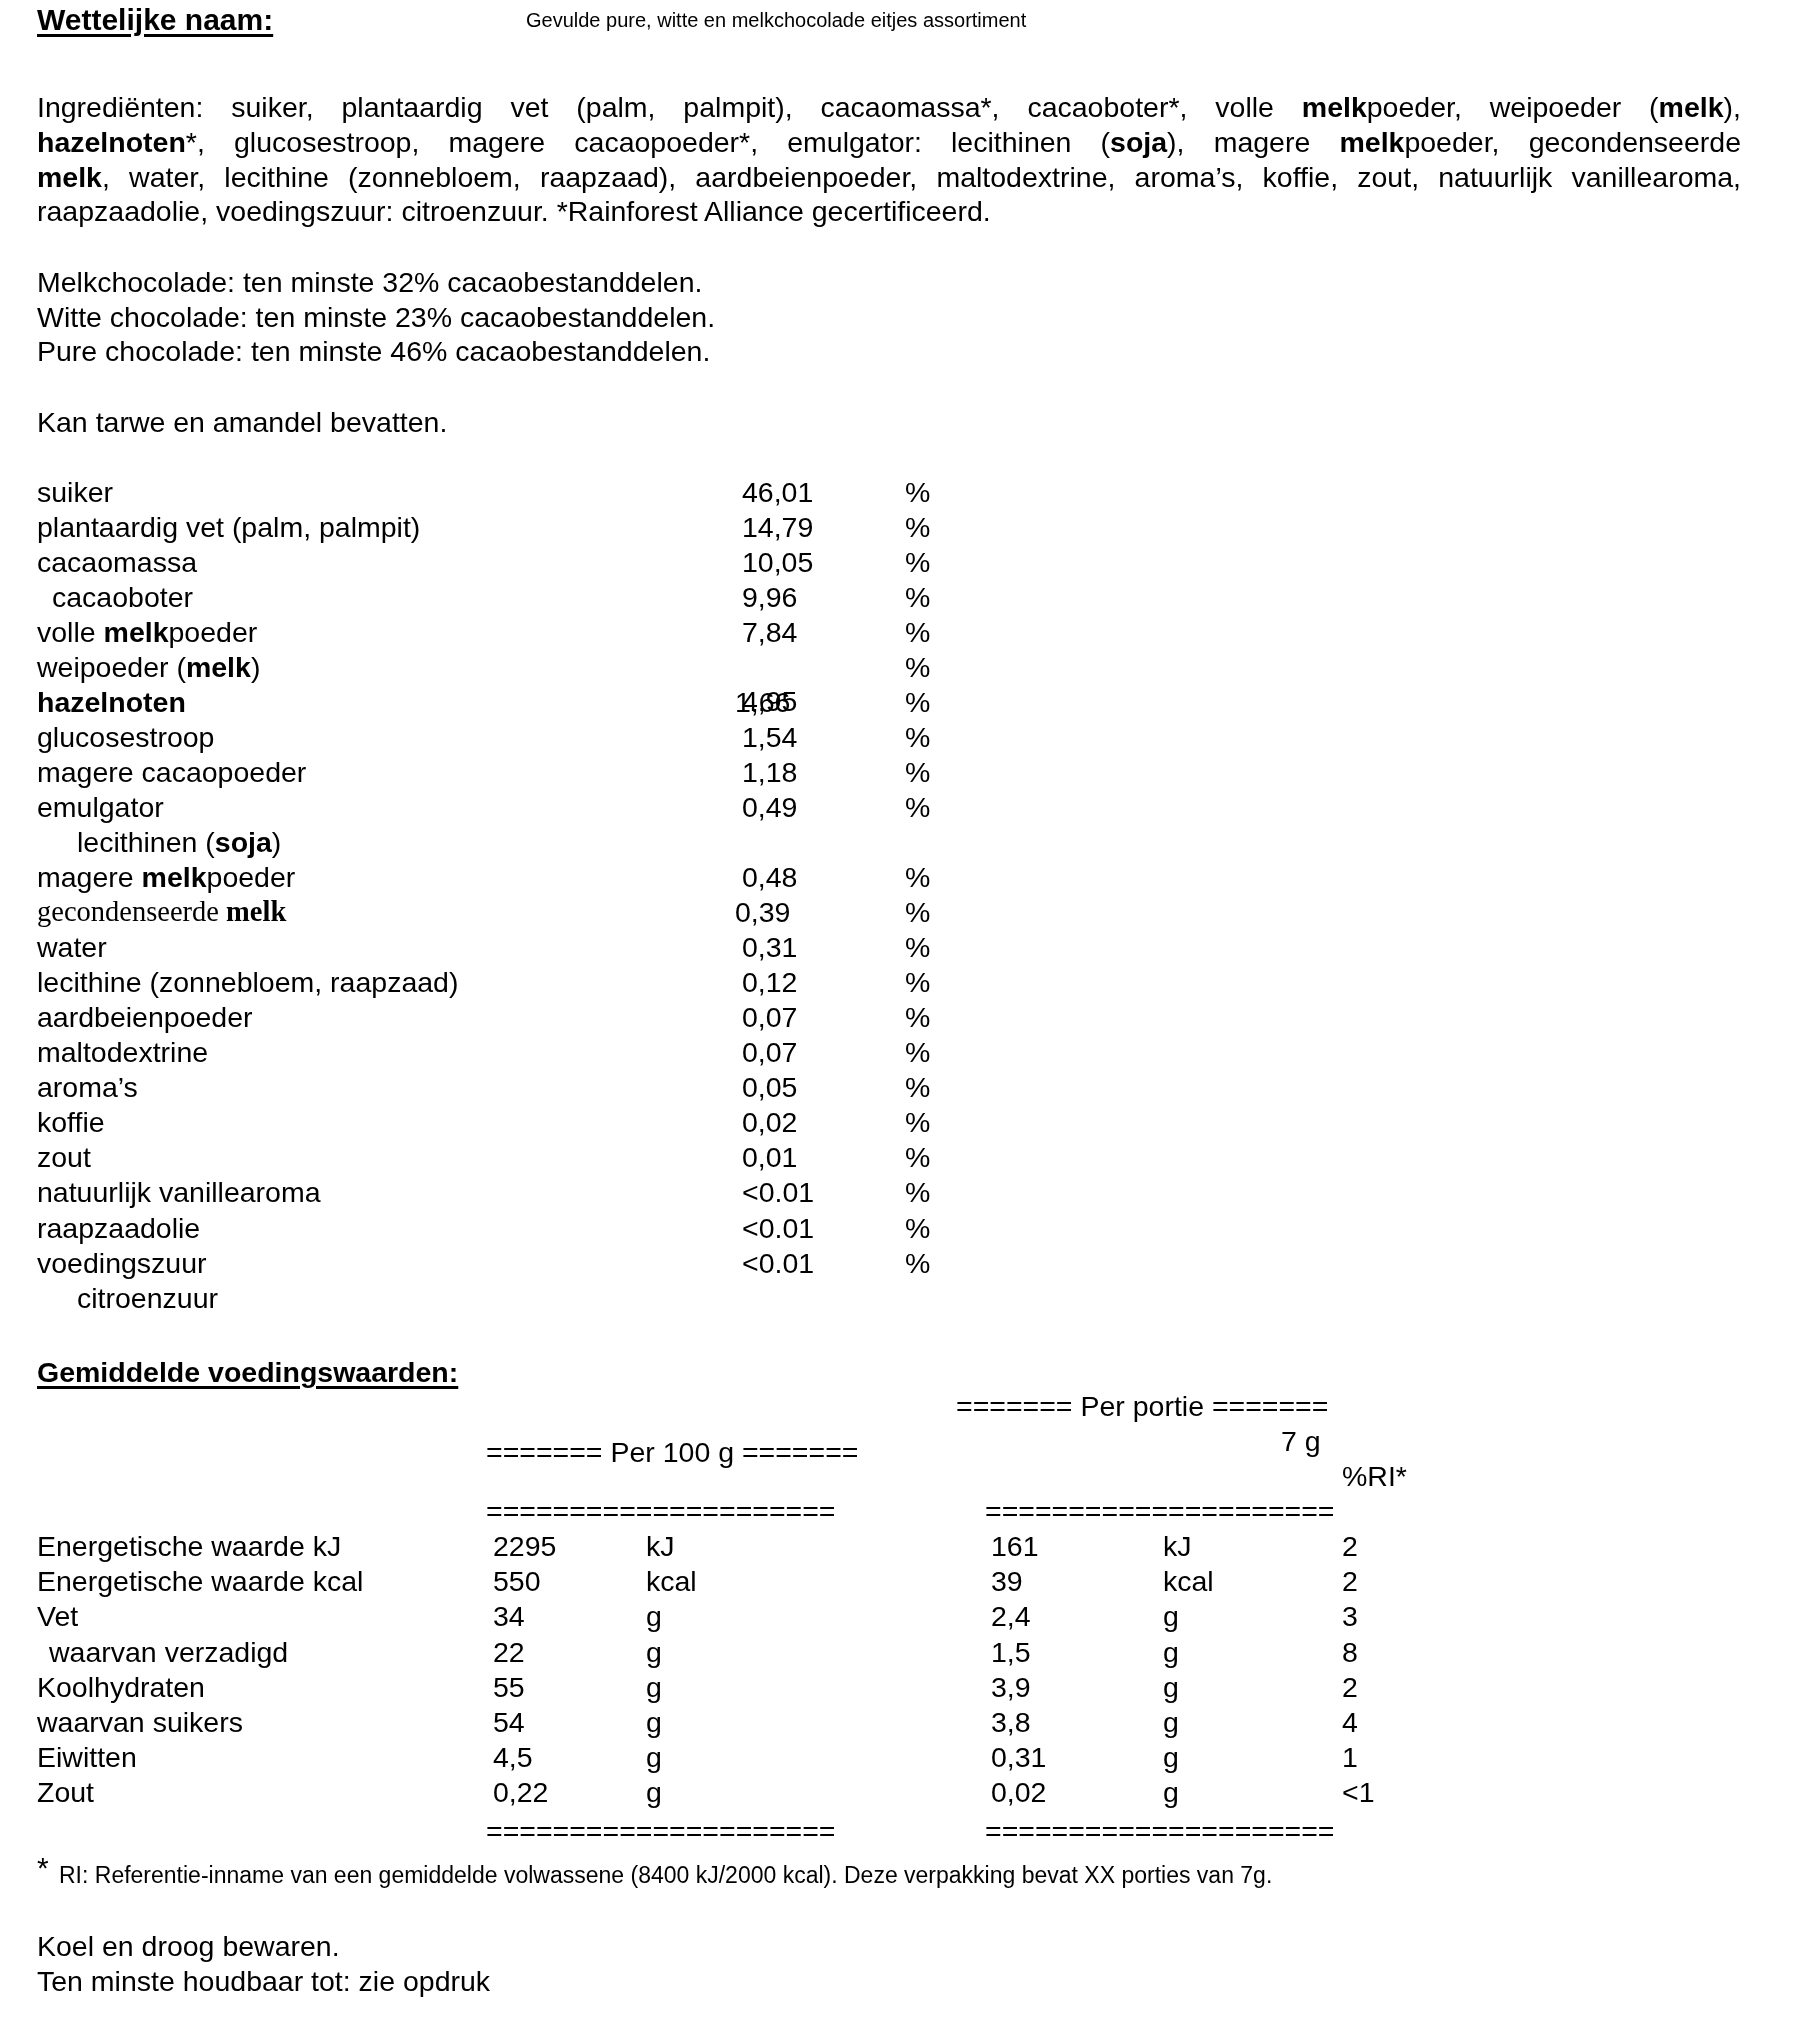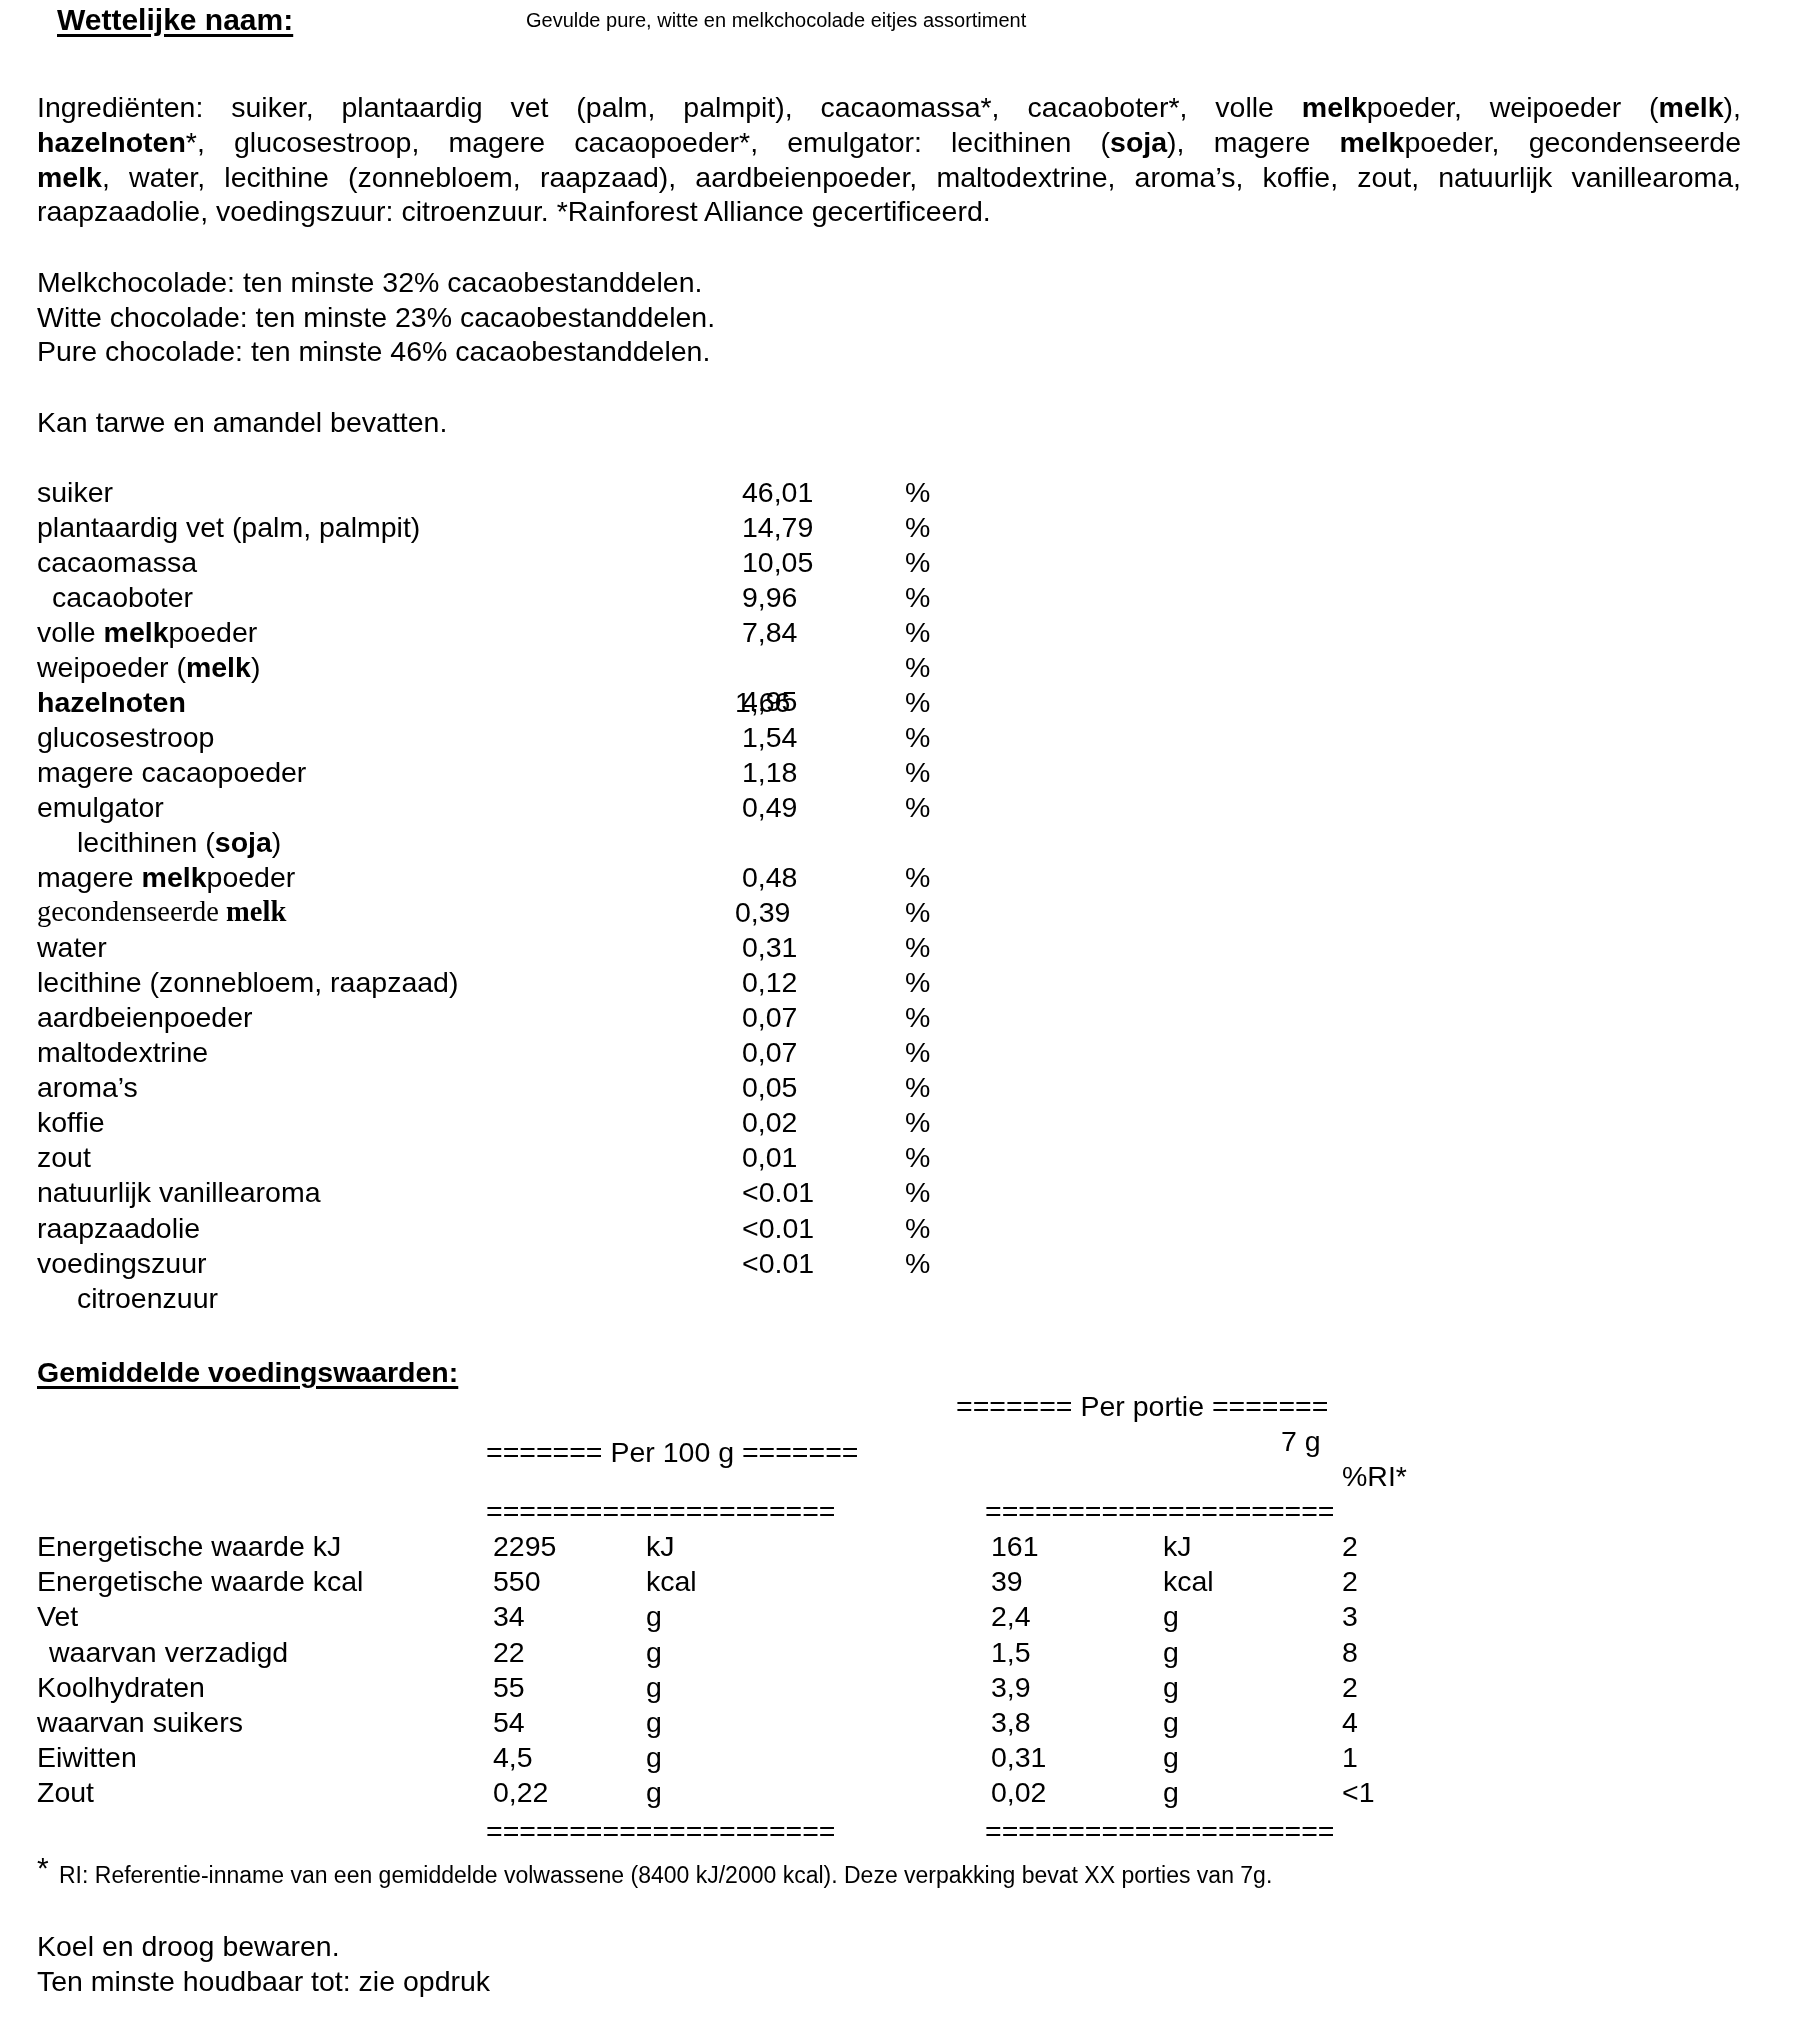--- a/index.html
+++ b/index.html
@@ -8,21 +8,21 @@
   .abs { position: absolute; white-space: nowrap; line-height: 36px; }
   .u { text-decoration: underline; text-decoration-thickness: 2.7px; text-underline-offset: 3.6px; font-weight: bold; }
   .just { position: absolute; left: 37px; width: 1704px; text-align: justify; text-align-last: justify; white-space: nowrap; line-height: 36px; }
   .b { font-weight: bold; }
   .small { font-size: 23px; }
   .star { font-size: 30px; }
 </style>
 </head>
 <body>
 
-<div class="abs u" style="left:37px; top:1.8px; font-size:30px;margin-left:20px;">Wettelijke naam:</div>
+<div class="abs u" style="left:37px; top:1.8px; font-size:30px;">Wettelijke naam:</div>
 <div class="abs" style="left:526px; top:1.8px; font-size:20px;">Gevulde pure, witte en melkchocolade eitjes assortiment</div>
 
 <div id="ingredients-paragraph">
     <div class="just" style="top: 89px;"><span>Ingrediënten: suiker, plantaardig vet (palm, palmpit), cacaomassa*, cacaoboter*, volle </span><span class="b">melk</span><span>poeder, weipoeder (</span><span class="b">melk</span><span>),</span></div>
     <div class="just" style="top: 124px;"><span class="b">hazelnoten</span><span>*, glucosestroop, magere cacaopoeder*, emulgator: lecithinen (</span><span class="b">soja</span><span>), magere </span><span class="b">melk</span><span>poeder, gecondenseerde</span></div>
     <div class="just" style="top: 159px;"><span class="b">melk</span><span>, water, lecithine (zonnebloem, raapzaad), aardbeienpoeder, maltodextrine, aroma’s, koffie, zout, natuurlijk vanillearoma,</span></div>
     <div class="abs" style="left: 37px; top: 193px;"><span>raapzaadolie, voedingszuur: citroenzuur. *Rainforest Alliance gecertificeerd.</span></div>
   </div>
 
 <div class="abs" style="left:37px; top:264px;">Melkchocolade: ten minste 32% cacaobestanddelen.</div>

